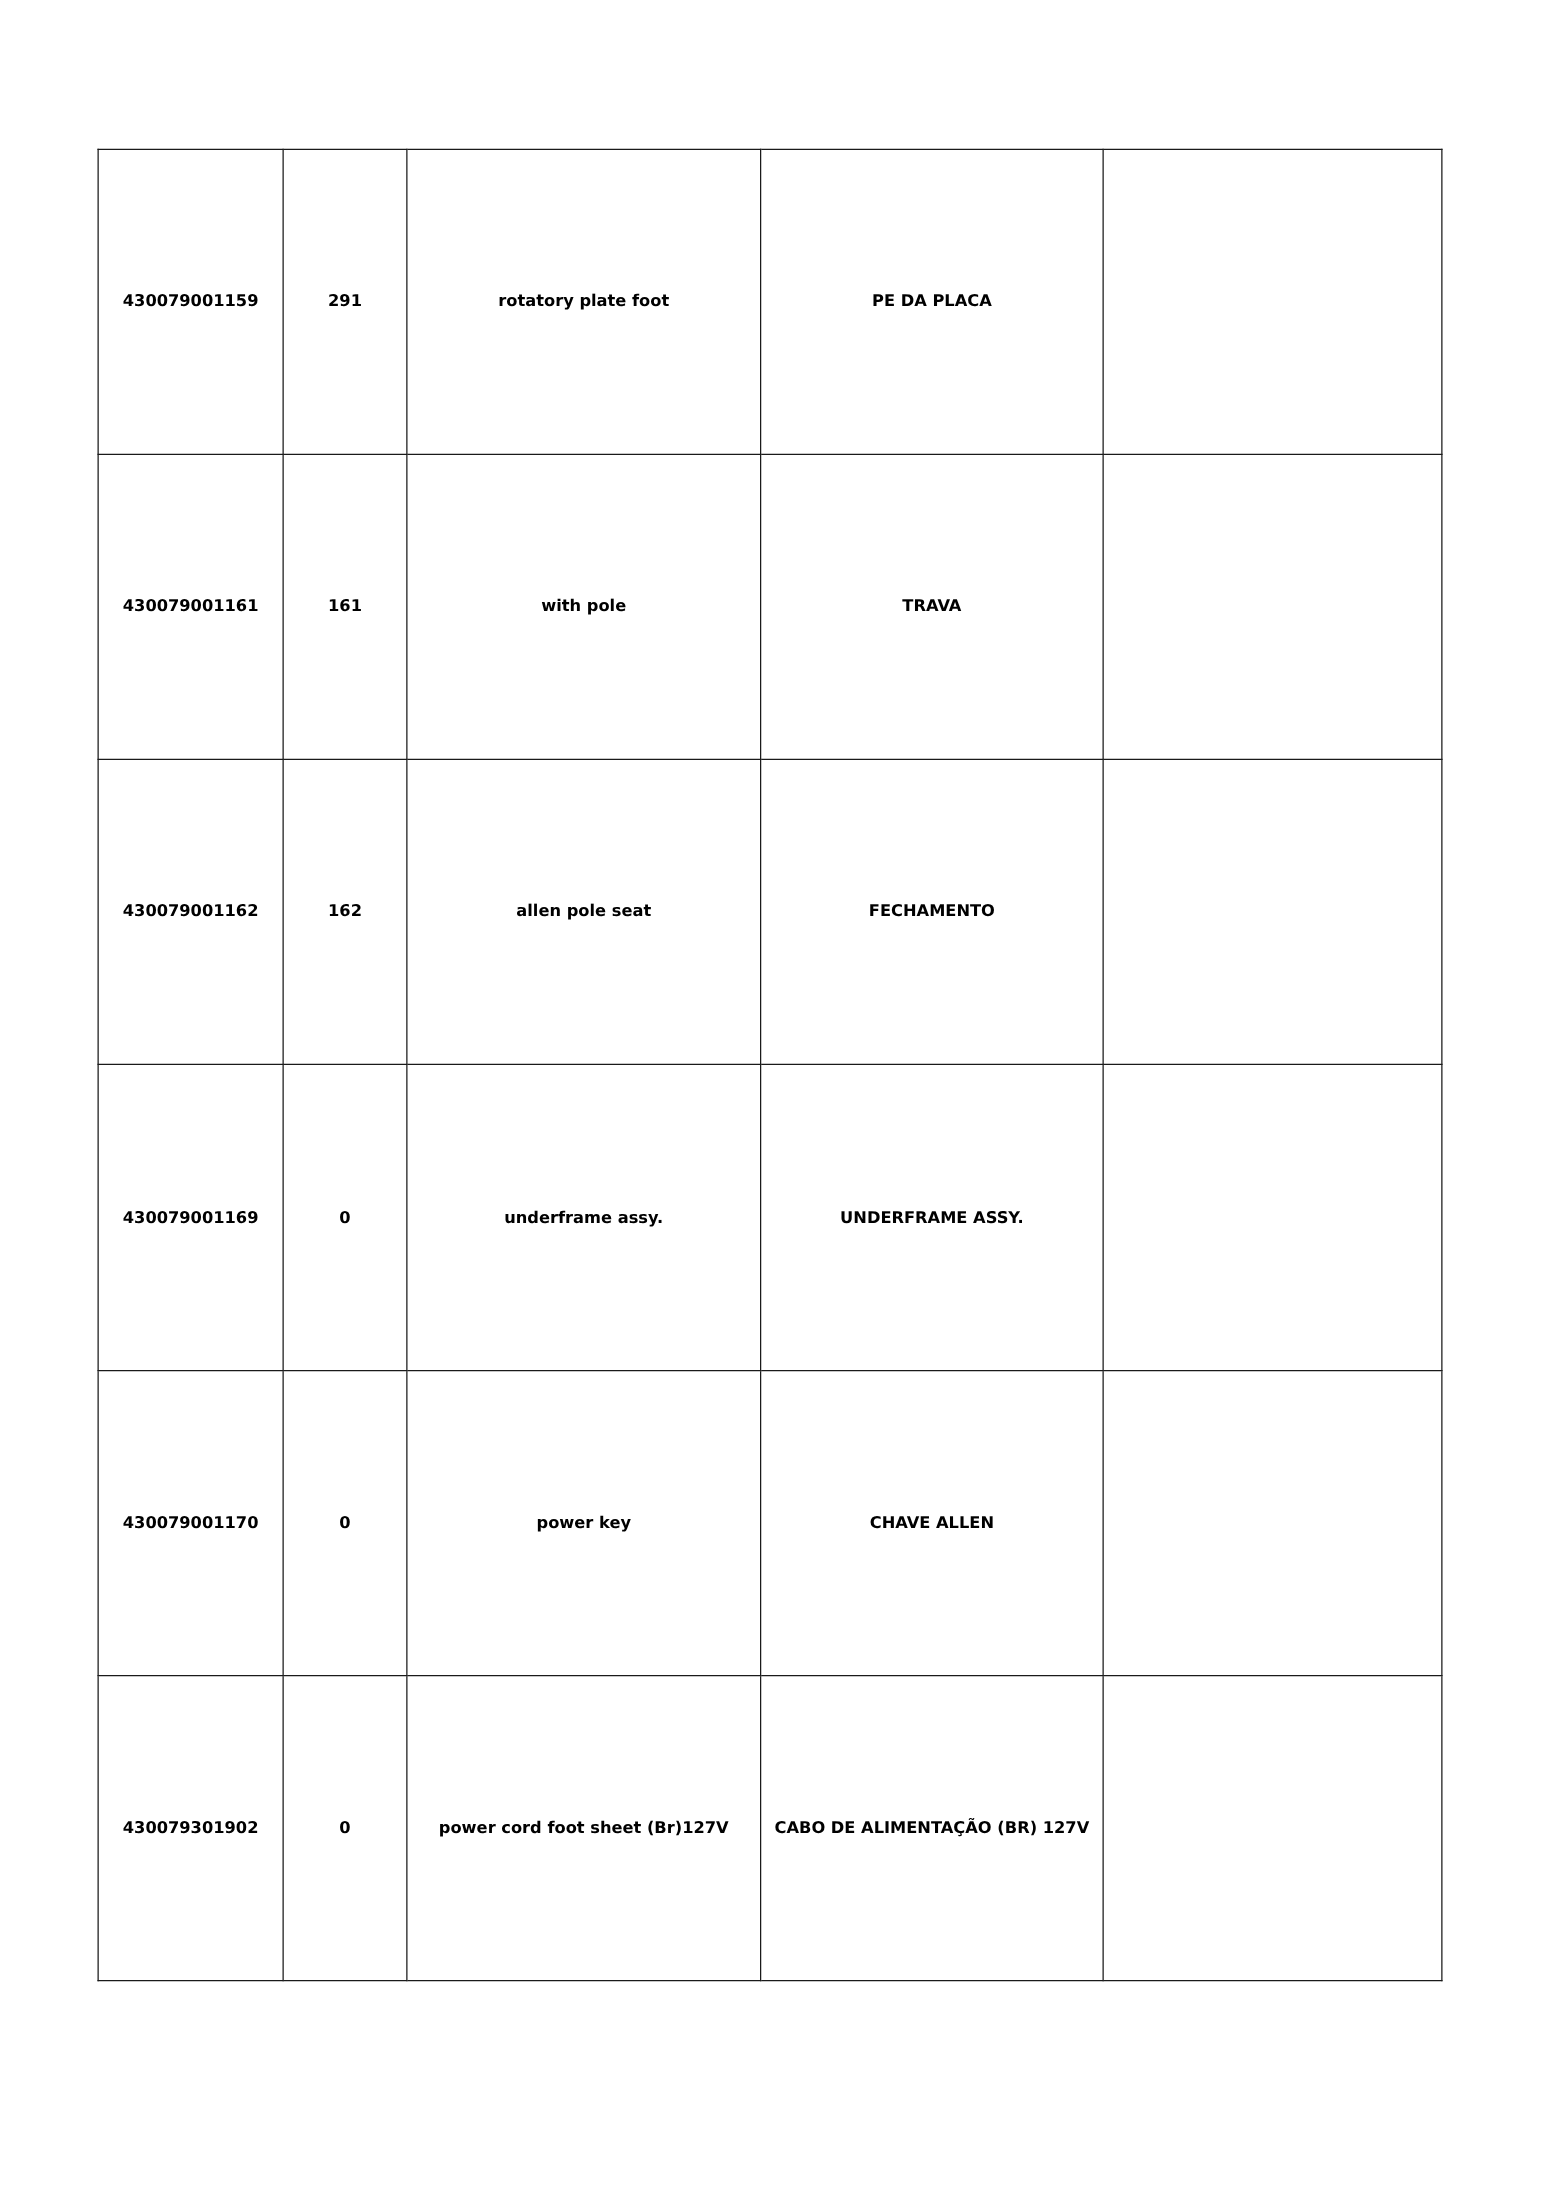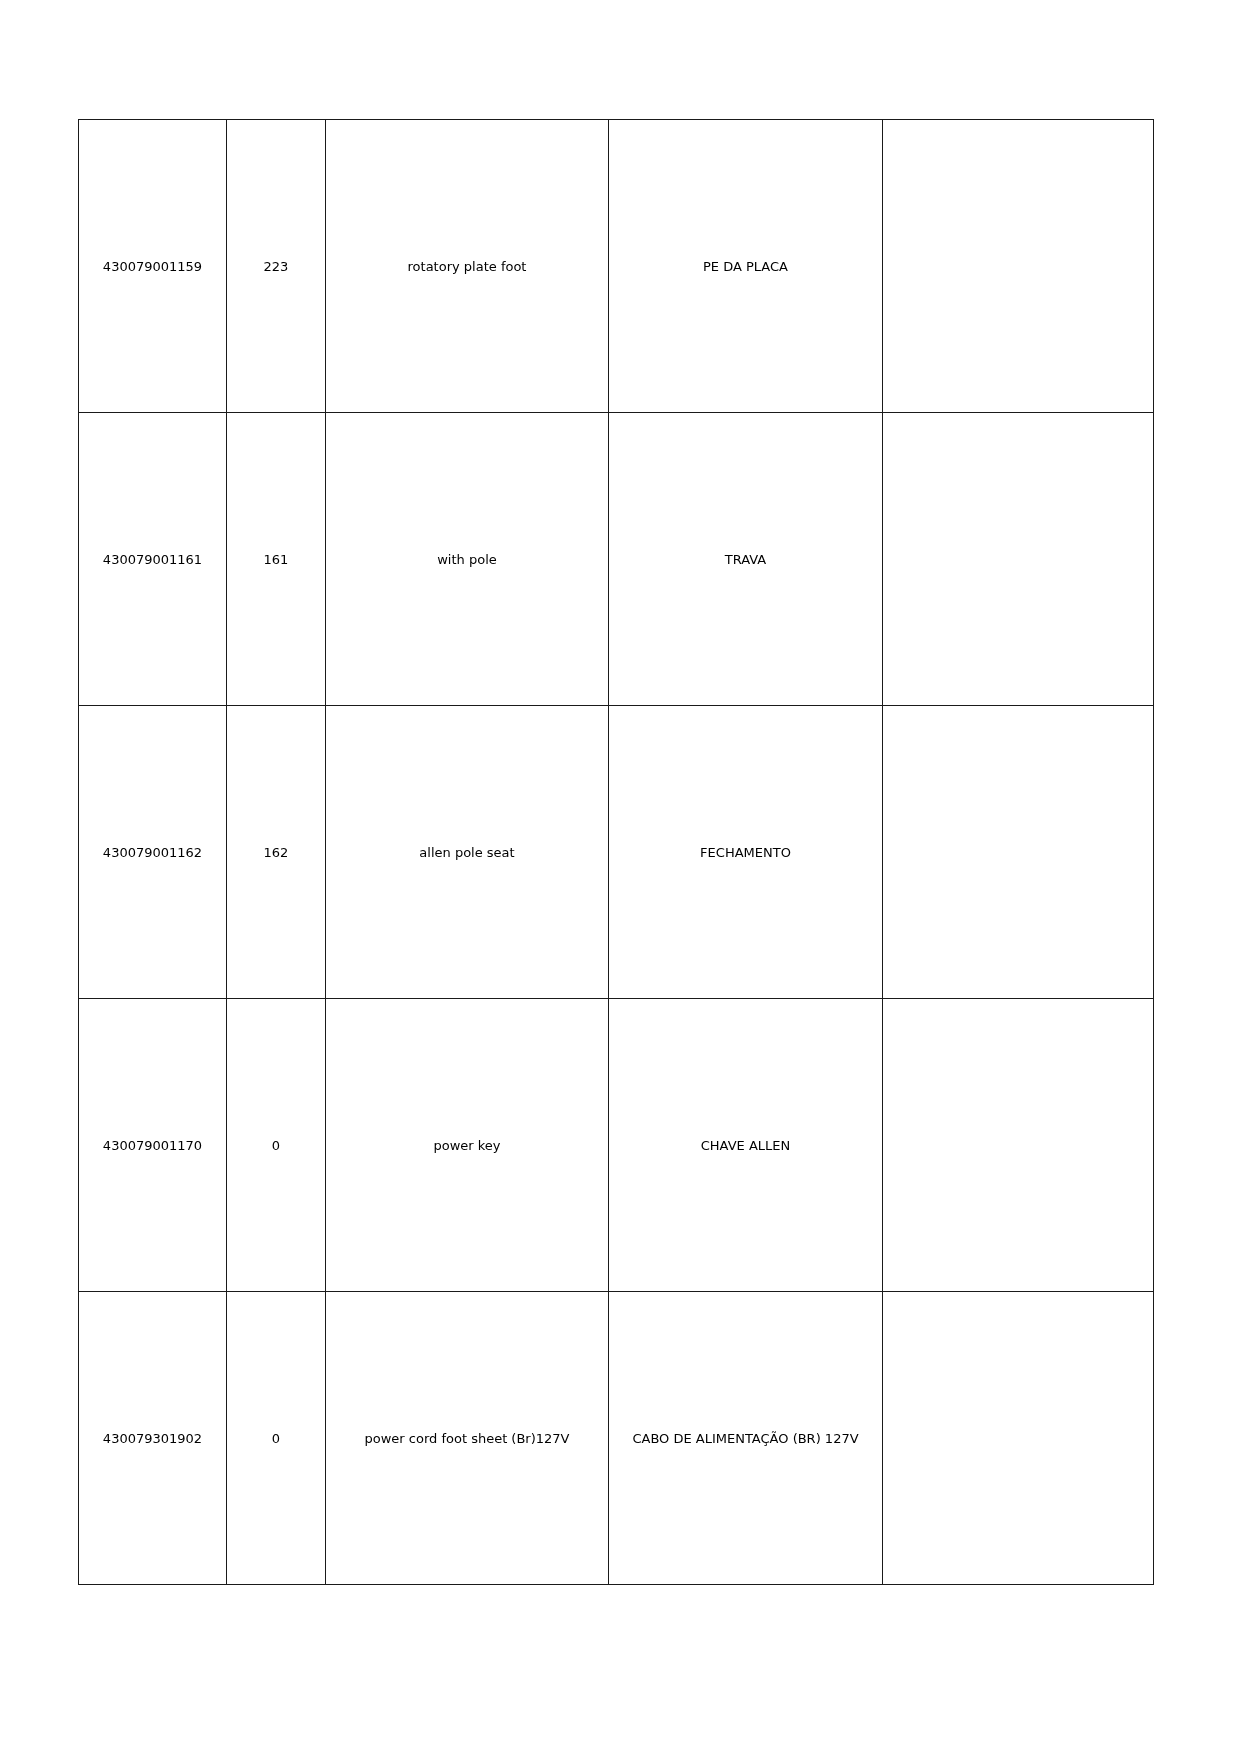--- a/index.html
+++ b/index.html
@@ -3,20 +3,21 @@
 <meta charset="utf-8">
 <style>
   html, body { margin: 0; padding: 0; background: #ffffff; }
   body { width: 1241px; height: 1755px; position: relative; overflow: hidden;
          font-family: "DejaVu Sans", sans-serif; color: #000; }
   table.parts {
     position: absolute; left: 78px; top: 119px;
     width: 1075px; height: 1466px;
     border-collapse: collapse;
     table-layout: fixed;
+    font-weight: bold;
   }
   table.parts td {
     border: 1.6px solid #1a1a1a;
     text-align: center; vertical-align: middle;
     font-size: 13px; height: 209px; padding: 0;
   }
   col.c1 { width: 148px; }
   col.c2 { width: 99px; }
   col.c3 { width: 283px; }
   col.c4 { width: 274px; }
@@ -29,37 +30,44 @@
   <colgroup>
     <col class="c1">
       <col class="c2">
       <col class="c3">
       <col class="c4">
       <col class="c5">
   </colgroup>
   <tbody>
     <tr>
       <td>430079001159</td>
-      <td>223</td>
+      <td>291</td>
       <td>rotatory plate foot</td>
       <td>PE DA PLACA</td>
       <td></td>
     </tr>
     <tr>
       <td>430079001161</td>
       <td>161</td>
       <td>with pole</td>
       <td>TRAVA</td>
       <td></td>
     </tr>
     <tr>
       <td>430079001162</td>
       <td>162</td>
       <td>allen pole seat</td>
       <td>FECHAMENTO</td>
+      <td></td>
+    </tr>
+    <tr>
+      <td>430079001169</td>
+      <td>0</td>
+      <td>underframe assy.</td>
+      <td>UNDERFRAME ASSY.</td>
       <td></td>
     </tr>
     <tr>
       <td>430079001170</td>
       <td>0</td>
       <td>power key</td>
       <td>CHAVE ALLEN</td>
       <td></td>
     </tr>
     <tr>

